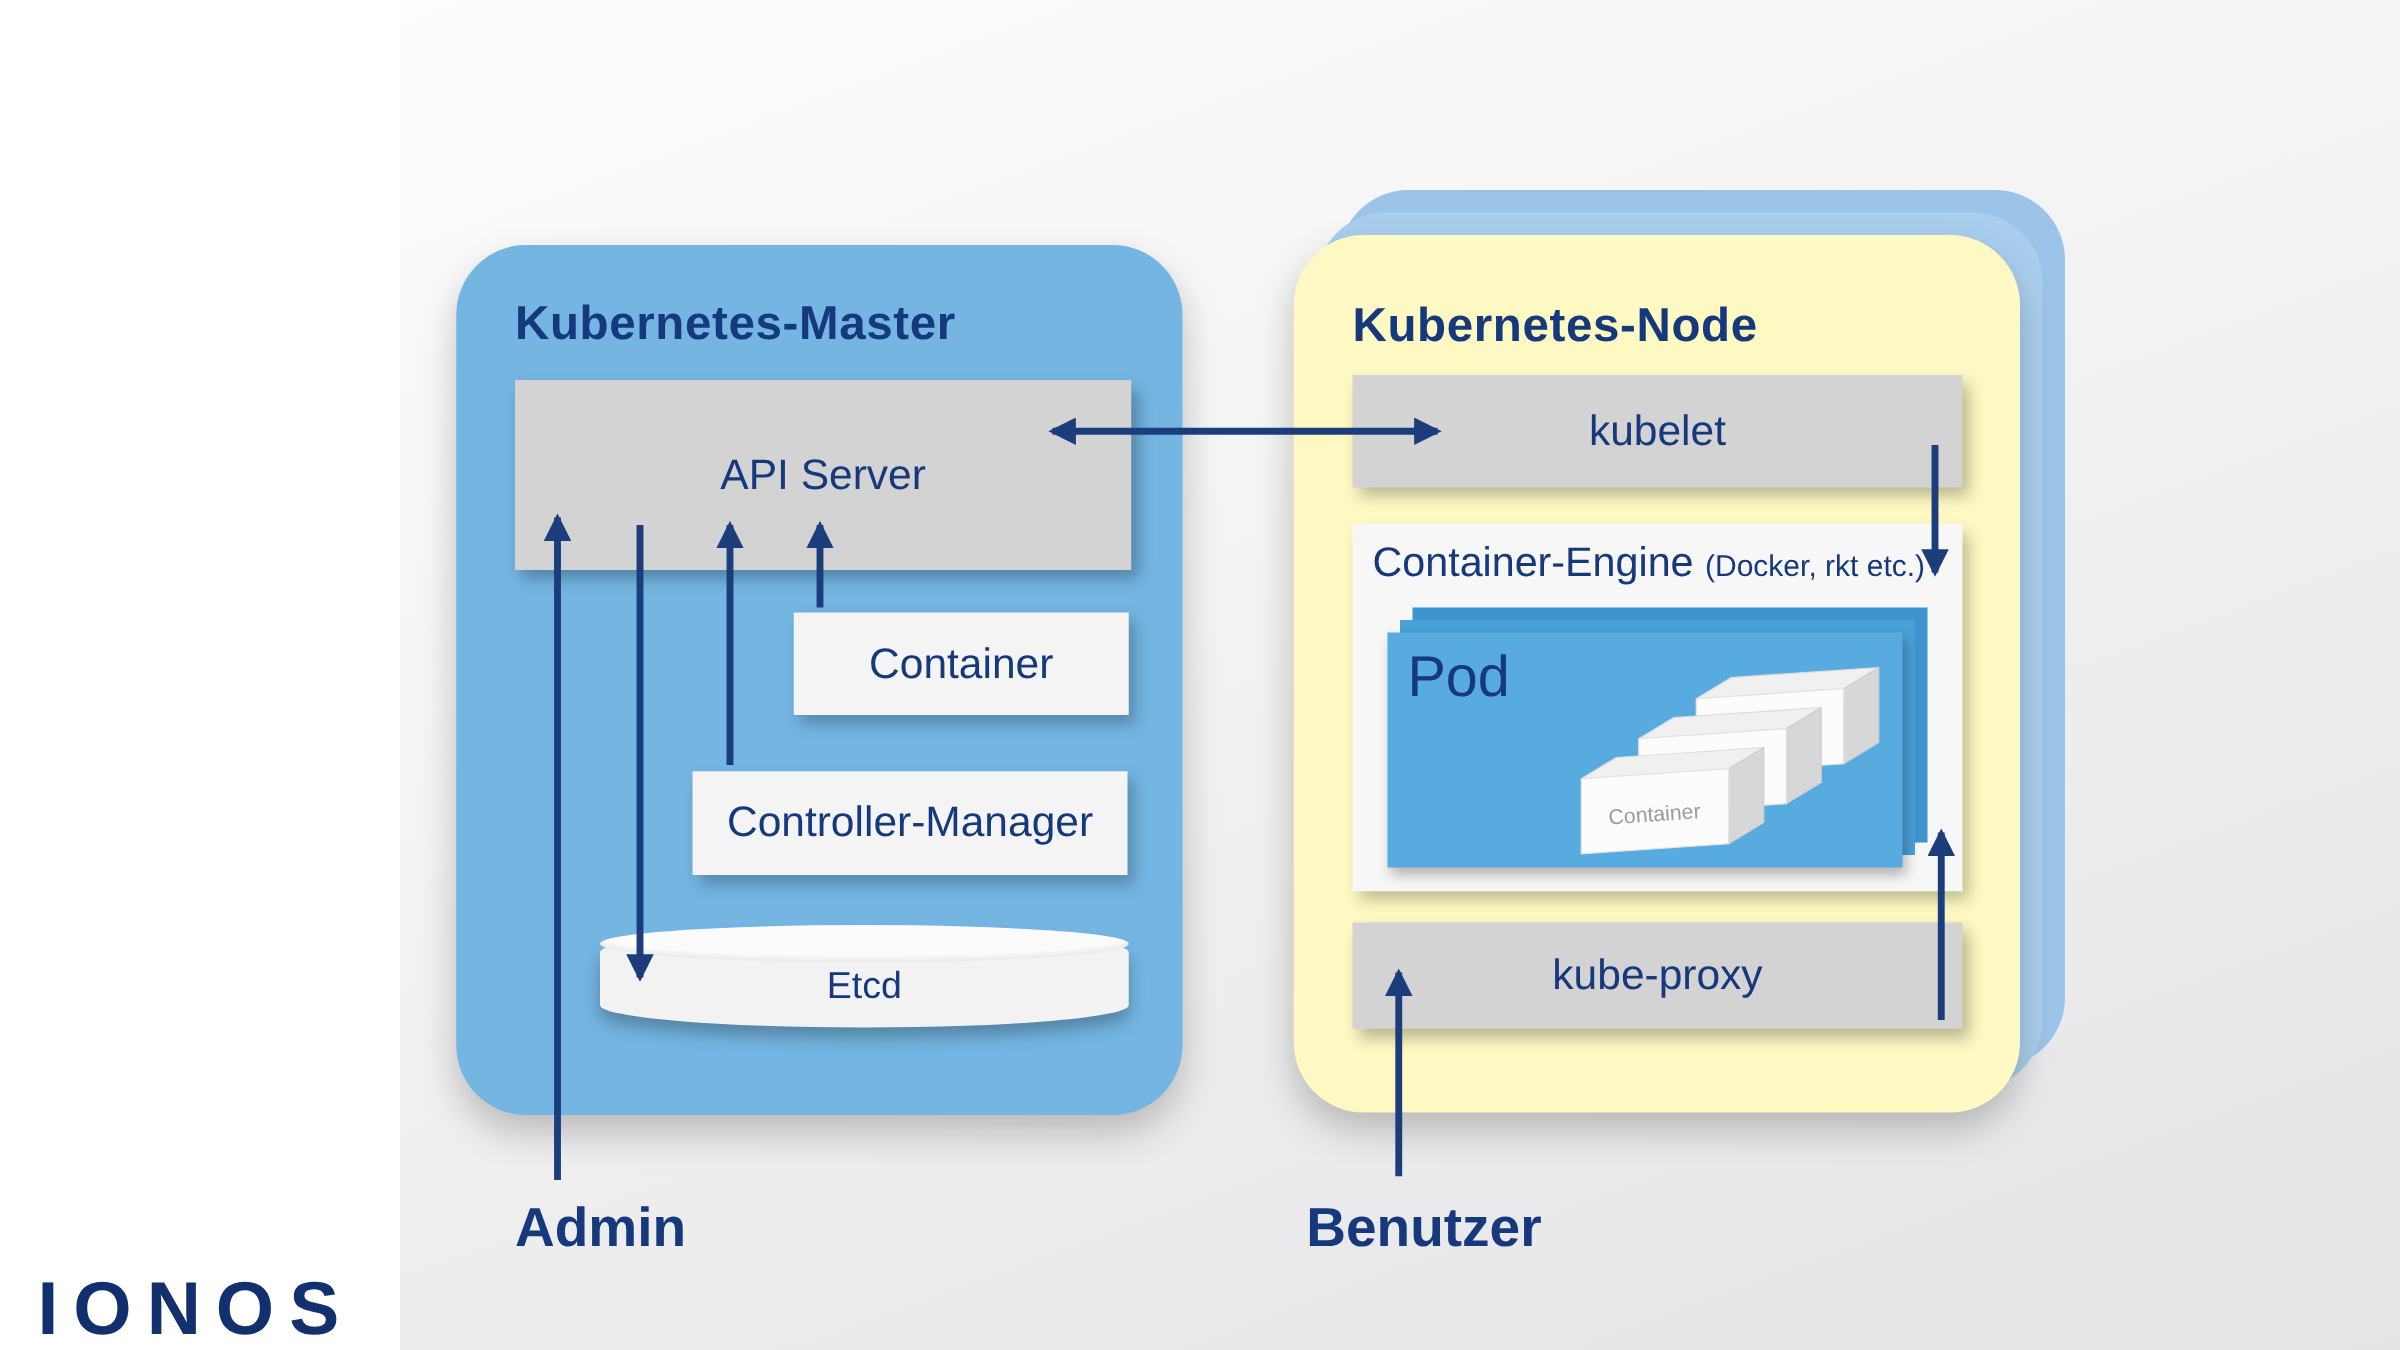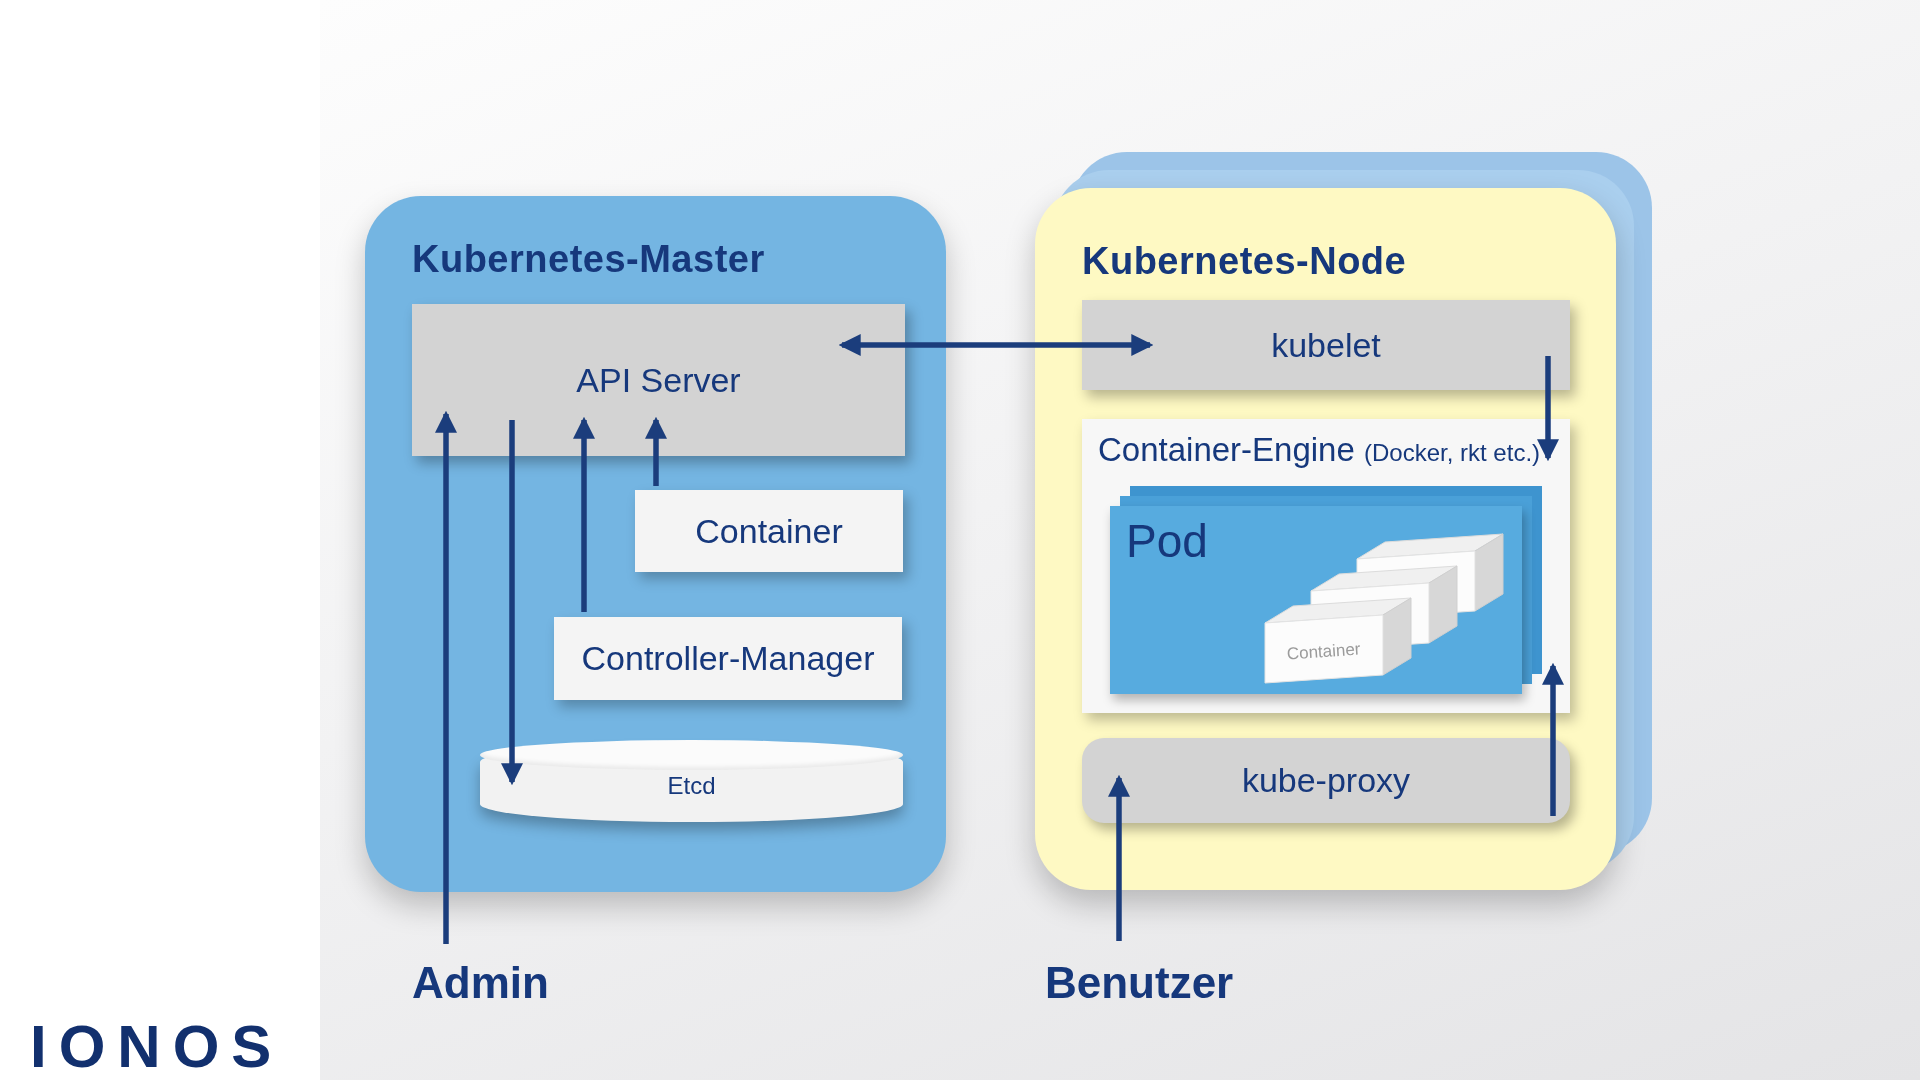--- a/index.html
+++ b/index.html
@@ -25,31 +25,31 @@
   .api-server { left:47px; top:108px; width:493px; height:152px; }
   .scheduler  { left:270px; top:294px; width:268px; height:82px; }
   .controller { left:189px; top:421px; width:348px; height:83px; }
 
   .etcd { position:absolute; left:115px; top:548px; width:423px; height:78px; }
   .etcd-body { position:absolute; inset:0; background:#f2f2f2; border-radius:50% / 18px;
     box-shadow:0 8px 14px rgba(0,0,0,.28); }
   .etcd-top { position:absolute; left:0; top:-4px; width:423px; height:30px; background:#fbfbfb;
     border-radius:50%; box-shadow:inset 0 -3px 4px rgba(0,0,0,.07); }
   .etcd-label { position:absolute; left:0; right:0; top:28px; text-align:center;
-    font-size:24px; color:#16387c; }
+    font-size:30px; color:#16387c; }
 
   
   .node-layer { position:absolute; width:581px; height:702px; border-radius:56px; }
   .node-l2 { left:1071px; top:152px; background:#9cc4e8; }
   .node-l1 { left:1053px; top:170px; background:#aacfee; }
   .node-box { position:absolute; left:1035px; top:188px; width:581px; height:702px;
     background:#fef9c3; border-radius:56px; box-shadow:0 14px 30px rgba(0,0,0,.22); }
 
   .kubelet    { left:47px; top:112px; width:488px; height:90px;justify-content:center; }
-  .kube-proxy { left:47px; top:550px; width:488px; height:85px;border-radius:22px; }
+  .kube-proxy { left:47px; top:550px; width:488px; height:85px; }
 
   .engine { position:absolute; left:47px; top:231px; width:488px; height:294px;
     background:#f7f7f7; box-shadow:5px 7px 12px rgba(0,0,0,.25); }
   .engine-title { position:absolute; left:16px; top:12px; font-size:33px; color:#16387c; white-space:nowrap; }
   .engine-title .sub { font-size:24px; }
 
   .pod-layer { position:absolute; width:412px; height:188px; }
   .pod-l2 { left:48px; top:67px; background:#3e94cf; }
   .pod-l1 { left:38px; top:77px; background:#4aa0d8; }
   .pod { position:absolute; left:28px; top:87px; width:412px; height:188px; background:#57abdf;

